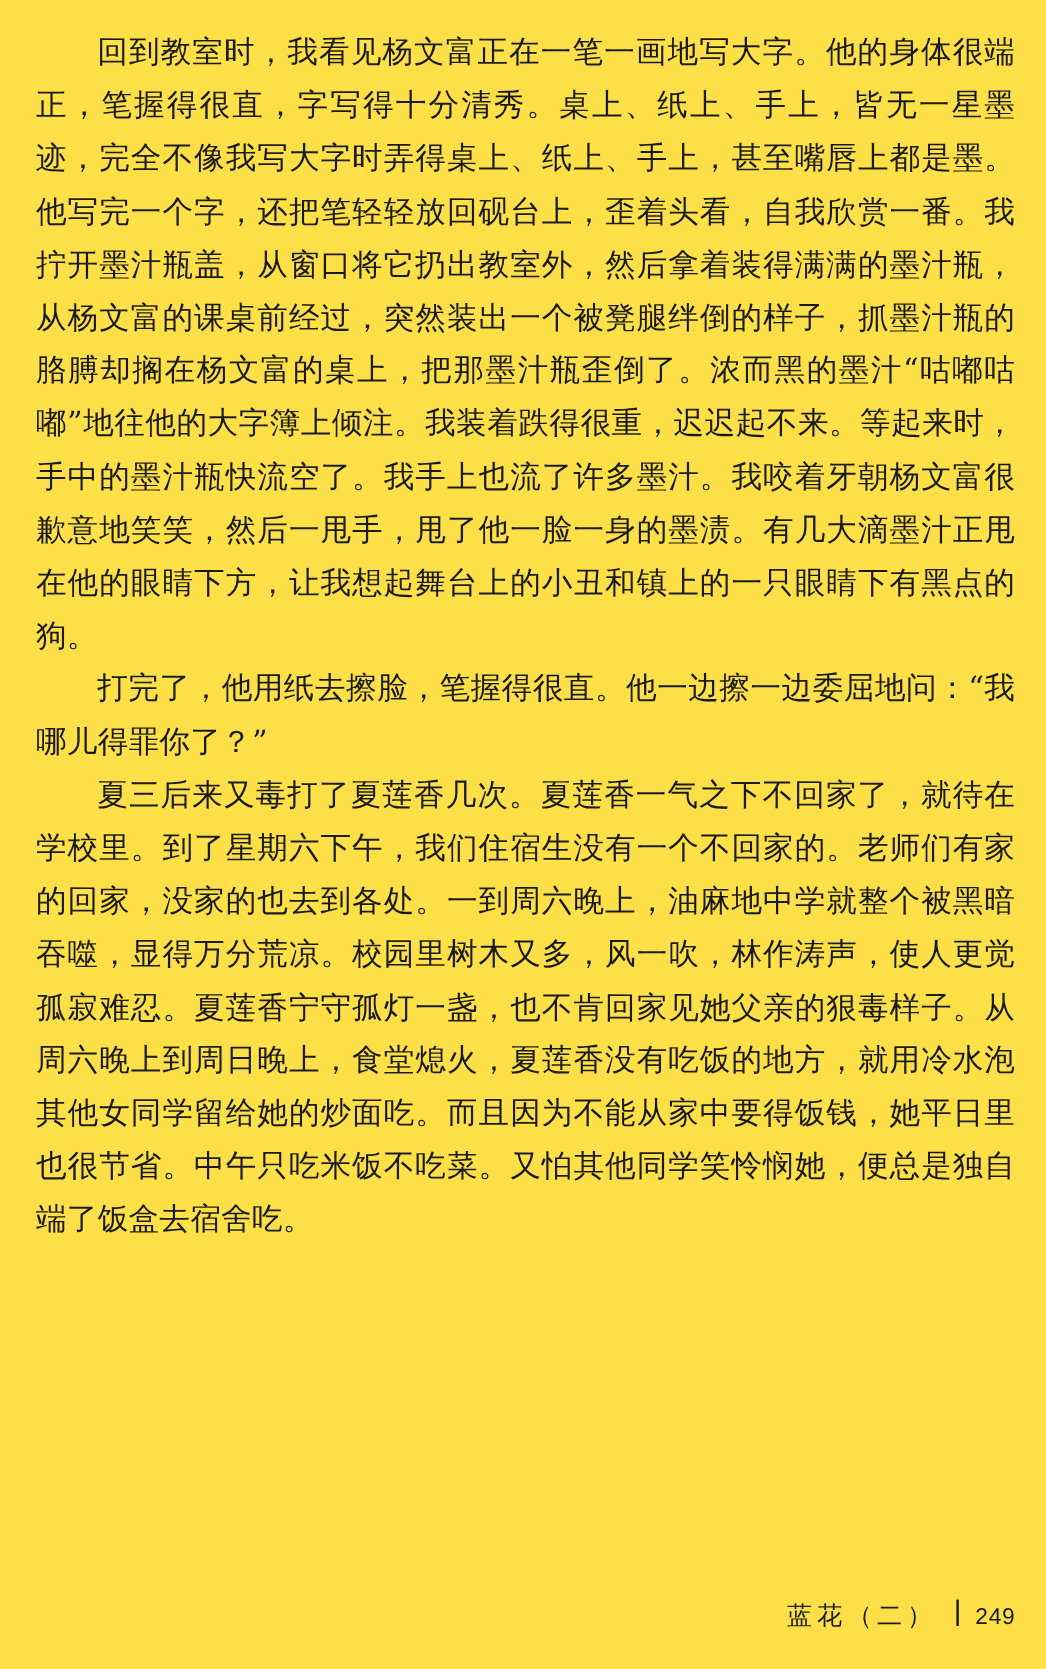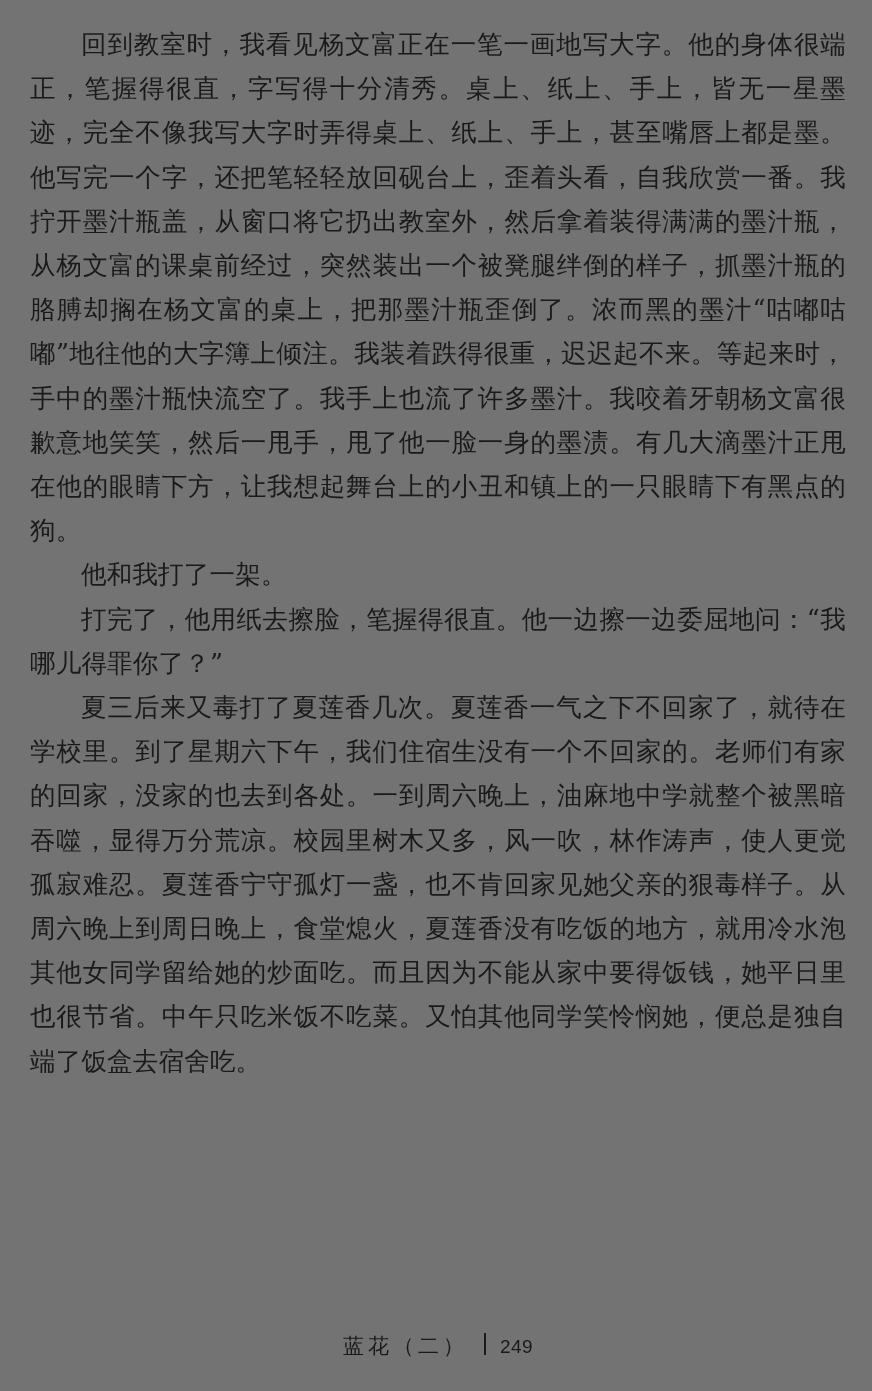--- a/index.html
+++ b/index.html
@@ -4,21 +4,21 @@
 <style>
   html, body {
     margin: 0;
     padding: 0;
     background: #ffffff;
   }
   .page {
     position: relative;
     width: 872px;
     height: 1391px;
-    background: #737373;
+    background: #fde047;
     box-sizing: border-box;
     overflow: hidden;
     font-family: "DejaVu Serif", "Liberation Serif", serif;
     color: #1a1a1a;
   }
   .body-text {
     position: absolute;
     left: 30px;
     top: 22px;
     width: 816px;
@@ -33,21 +33,21 @@
     text-indent: 51px;
   }
   .footer {
     position: absolute;
     left: 30px;
     right: 26px;
     bottom: 26px;
     height: 34px;
     display: flex;
     align-items: baseline;
-    justify-content: center;
+    justify-content: flex-end;
     gap: 0;
   }
   .footer-title {
     font-size: 21px;
     letter-spacing: 4px;
     color: #1a1a1a;
   }
   .footer-rule {
     display: inline-block;
     width: 2px;
@@ -64,21 +64,20 @@
     letter-spacing: 0.5px;
   }
 </style>
 </head>
 <body>
 
 <div class="page">
 
   <div class="body-text">
     <p class="para">回到教室时，我看见杨文富正在一笔一画地写大字。他的身体很端正，笔握得很直，字写得十分清秀。桌上、纸上、手上，皆无一星墨迹，完全不像我写大字时弄得桌上、纸上、手上，甚至嘴唇上都是墨。他写完一个字，还把笔轻轻放回砚台上，歪着头看，自我欣赏一番。我拧开墨汁瓶盖，从窗口将它扔出教室外，然后拿着装得满满的墨汁瓶，从杨文富的课桌前经过，突然装出一个被凳腿绊倒的样子，抓墨汁瓶的胳膊却搁在杨文富的桌上，把那墨汁瓶歪倒了。浓而黑的墨汁“咕嘟咕嘟”地往他的大字簿上倾注。我装着跌得很重，迟迟起不来。等起来时，手中的墨汁瓶快流空了。我手上也流了许多墨汁。我咬着牙朝杨文富很歉意地笑笑，然后一甩手，甩了他一脸一身的墨渍。有几大滴墨汁正甩在他的眼睛下方，让我想起舞台上的小丑和镇上的一只眼睛下有黑点的狗。</p>
-    <p class="para">他和我打了一架。</p>
     <p class="para">打完了，他用纸去擦脸，笔握得很直。他一边擦一边委屈地问：“我哪儿得罪你了？”</p>
     <p class="para">夏三后来又毒打了夏莲香几次。夏莲香一气之下不回家了，就待在学校里。到了星期六下午，我们住宿生没有一个不回家的。老师们有家的回家，没家的也去到各处。一到周六晚上，油麻地中学就整个被黑暗吞噬，显得万分荒凉。校园里树木又多，风一吹，林作涛声，使人更觉孤寂难忍。夏莲香宁守孤灯一盏，也不肯回家见她父亲的狠毒样子。从周六晚上到周日晚上，食堂熄火，夏莲香没有吃饭的地方，就用冷水泡其他女同学留给她的炒面吃。而且因为不能从家中要得饭钱，她平日里也很节省。中午只吃米饭不吃菜。又怕其他同学笑怜悯她，便总是独自端了饭盒去宿舍吃。</p>
   </div>
 
   <div class="footer">
     <span class="footer-title">蓝花（二）</span>
     <span class="footer-rule"></span>
     <span class="footer-pageno">249</span>
   </div>
 

